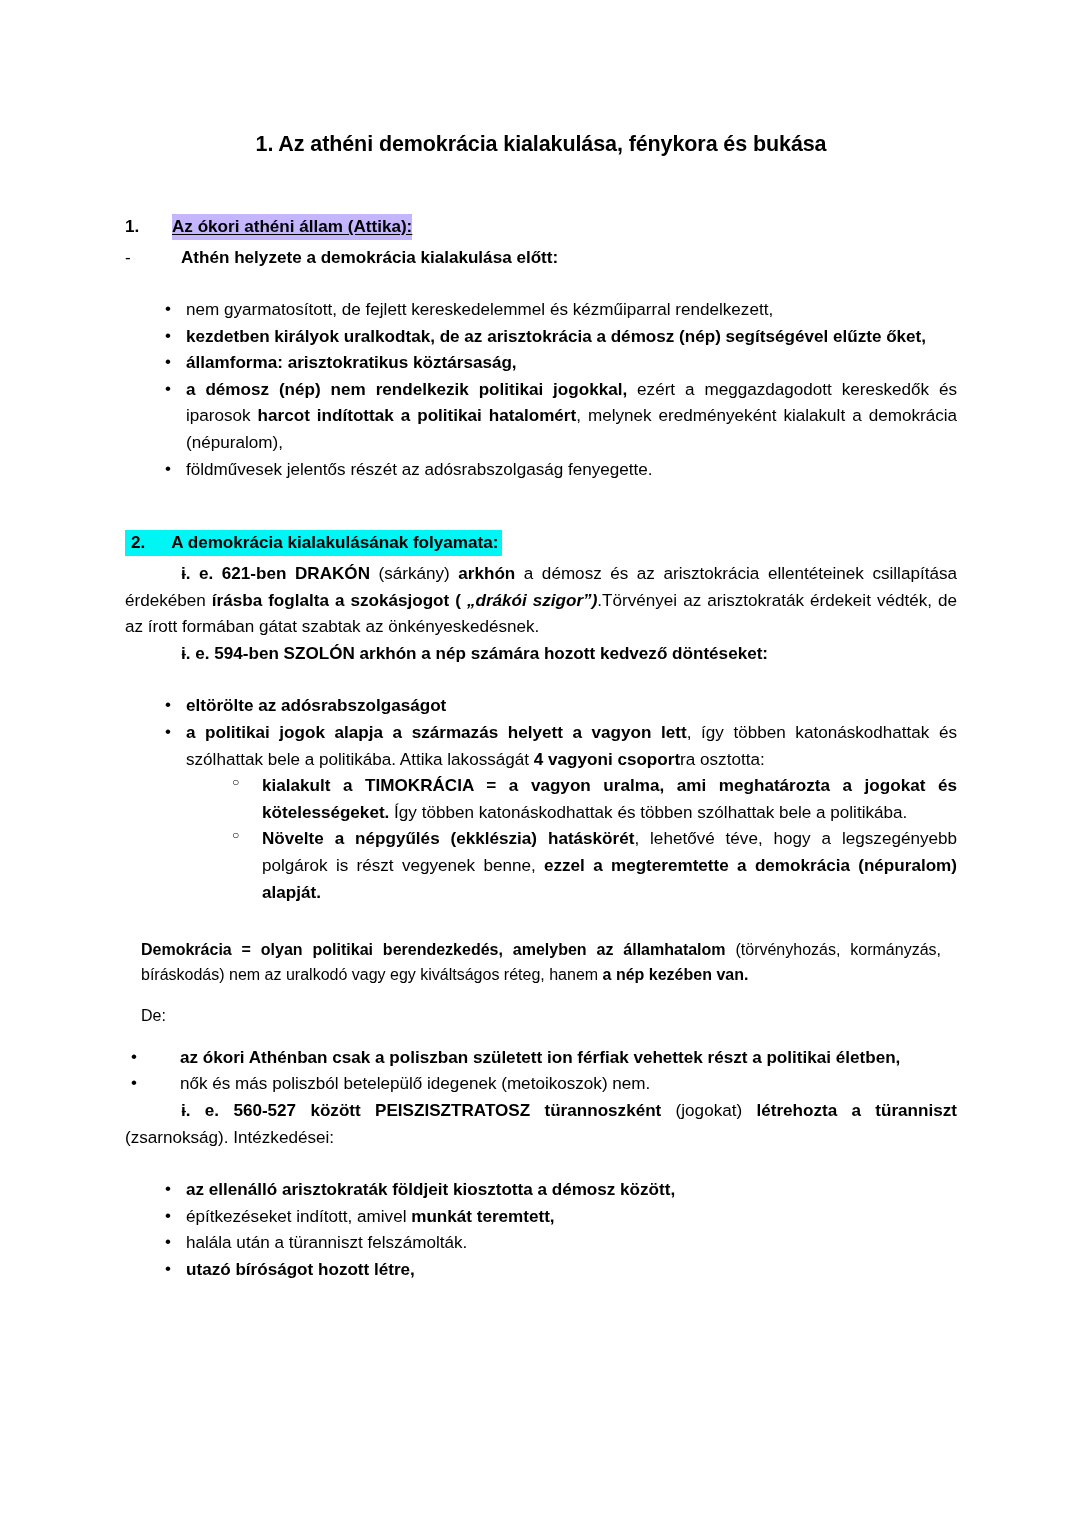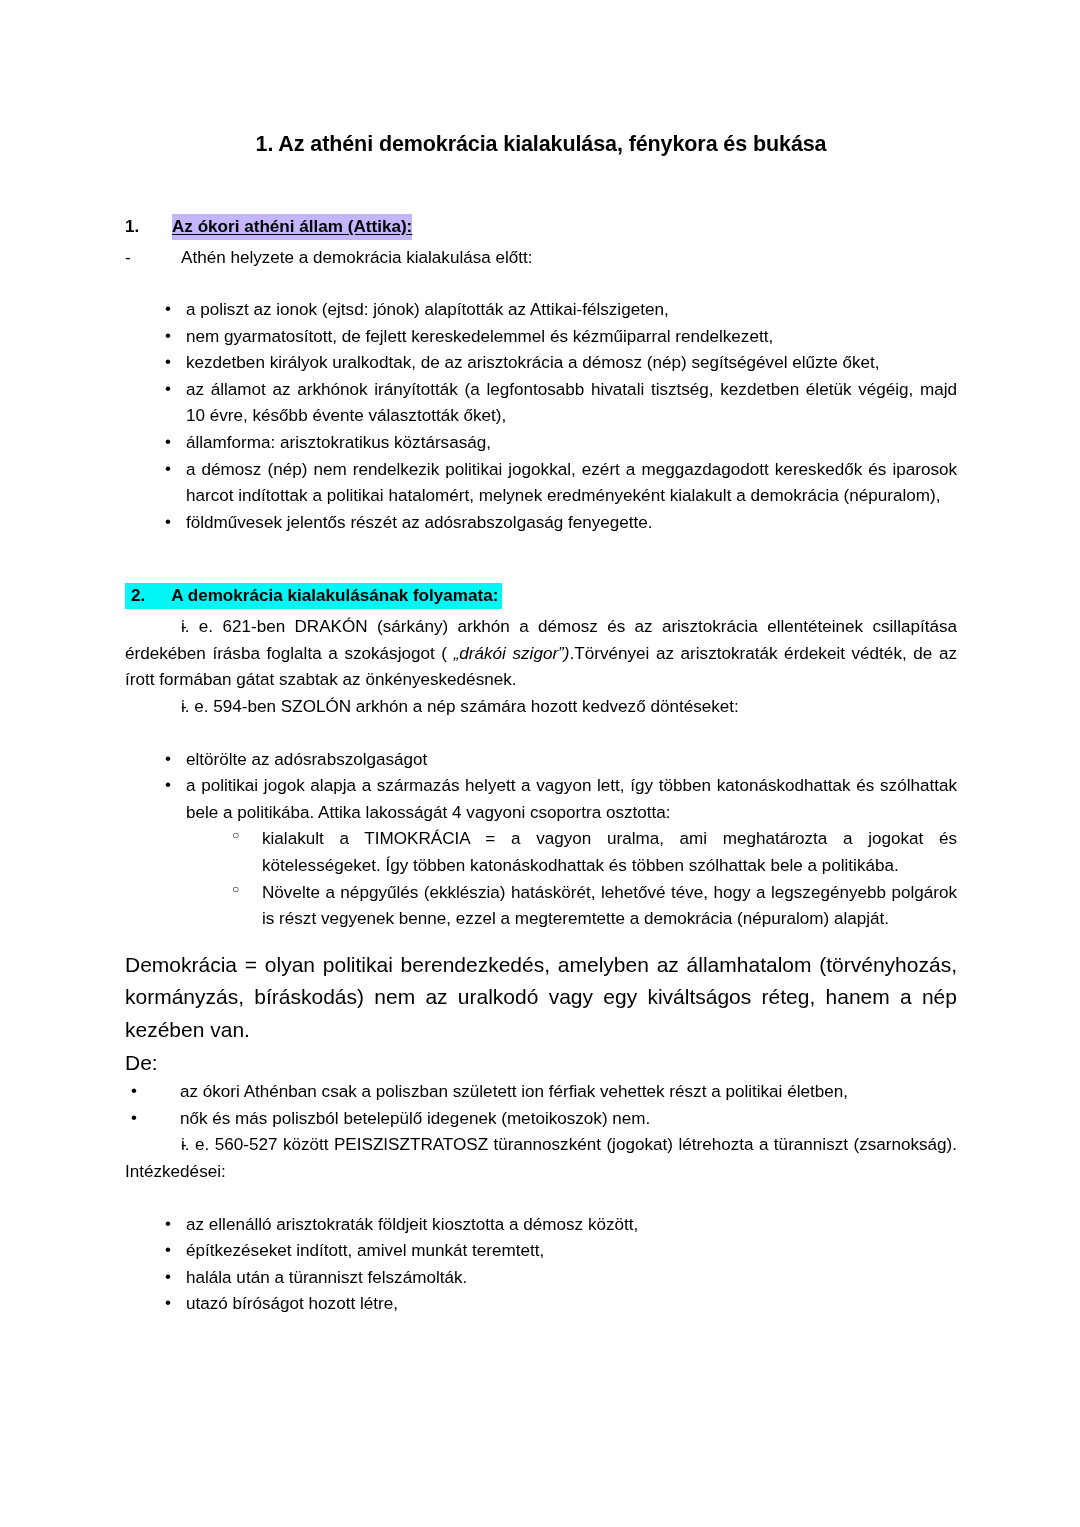--- a/index.html
+++ b/index.html
@@ -31,26 +31,26 @@
     font-size: 21.5px;
     font-weight: bold;
     text-align: center;
     margin: 131px 0 0 0;
     letter-spacing: -0.1px;
     line-height: 1.25;
   }
 
   
   .body-text {
-    font-size: 21px;
+    font-size: 16px;
     line-height: 1.555;
     text-align: justify;
-    margin: 0;
-  }
-  b, .b { font-weight: normal; }
+    margin: 16px;
+  }
+  b, .b { font-weight: bold; }
   i, .i { font-style: italic; }
 
   
   .numbered-heading {
     position: relative;
     font-size: 17.1px;
     line-height: 1.5;
     margin: 0;
   }
   .numbered-heading .num {
@@ -160,30 +160,24 @@
       <span class="dash">-</span>
       <span class="dash-body" style="padding-left:56px;">
         <b>Athén helyzete a demokrácia kialakulása előtt:</b>
       </span>
     </p>
 
     <div class="gap-md"></div>
 
     <ul class="blist lvl-main">
       <li>
-        <b>a poliszt az ionok</b><span> (ejtsd: jónok) </span><b>alapították az Attikai-félszigeten,</b>
-      </li>
-      <li>
         <span>nem gyarmatosított, de fejlett kereskedelemmel és kézműiparral rendelkezett,</span>
       </li>
       <li>
         <b>kezdetben királyok uralkodtak, de az arisztokrácia a démosz (nép) segítségével elűzte őket,</b>
-      </li>
-      <li>
-        <b>az államot az arkhónok irányították</b><span> (a legfontosabb hivatali tisztség, kezdetben életük végéig, majd 10 évre, később évente választották őket),</span>
       </li>
       <li>
         <b>államforma: arisztokratikus köztársaság,</b>
       </li>
       <li>
         <b>a démosz (nép) nem rendelkezik politikai jogokkal,</b><span> ezért a meggazdagodott kereskedők és iparosok </span><b>harcot indítottak a politikai hatalomért</b><span>, melynek eredményeként kialakult a demokrácia (népuralom),</span>
       </li>
       <li>
         <span>földművesek jelentős részét az adósrabszolgaság fenyegette.</span>
       </li>

